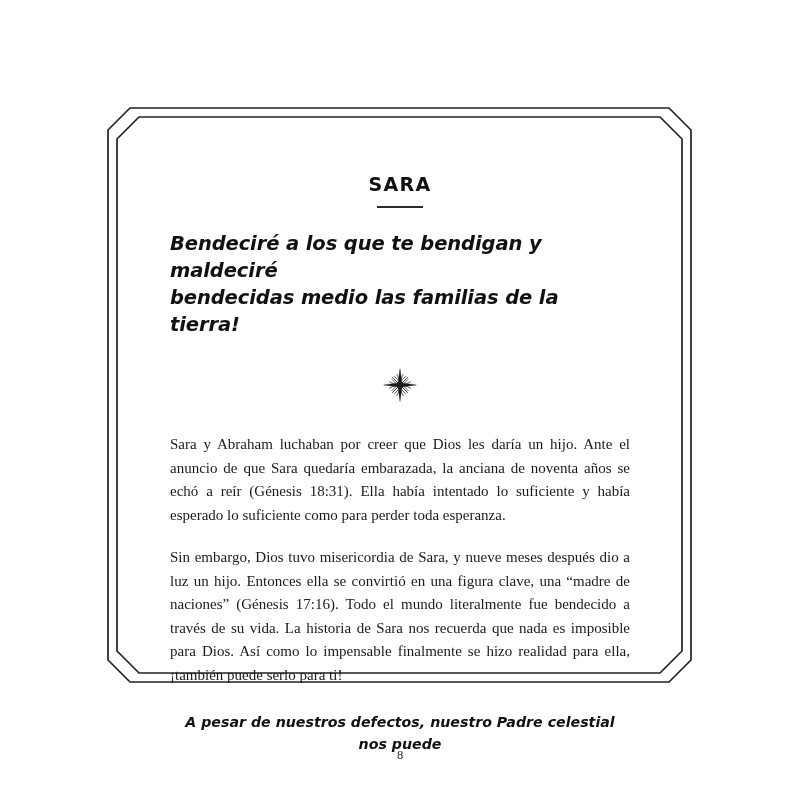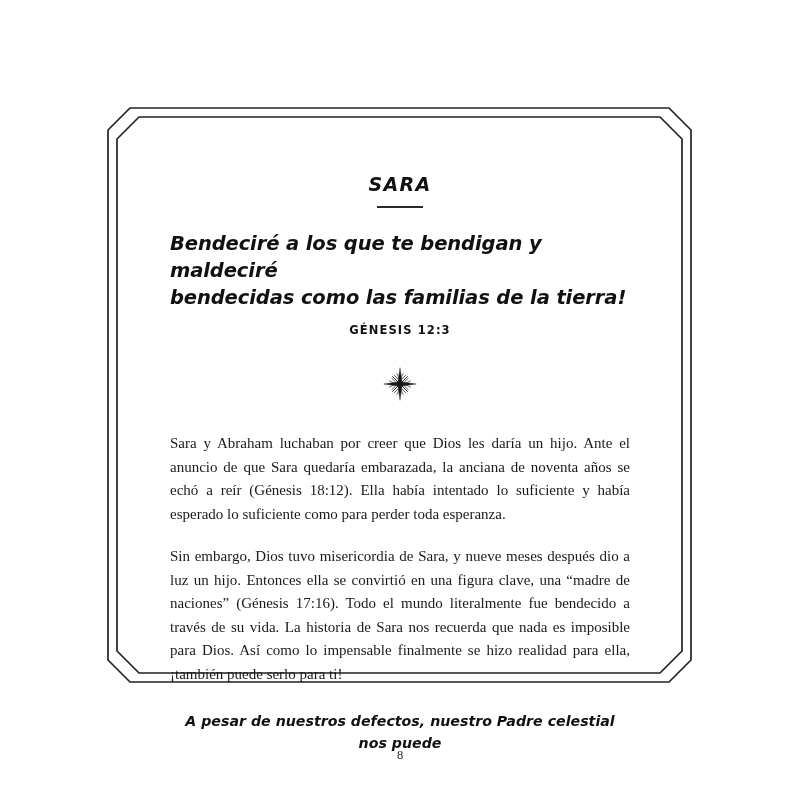--- a/index.html
+++ b/index.html
@@ -43,21 +43,20 @@
 
   .heading {
     font-family: "DejaVu Sans", "Liberation Sans", sans-serif;
     font-weight: bold;
     font-size: 19px;
     letter-spacing: 1.3px;
     text-align: center;
     color: #111111;
     margin: 0;
     padding-top: 65px;
-    font-style: italic;
   }
 
   .heading-rule {
     width: 46px;
     height: 2px;
     background: #2a2a2a;
     margin: 11px auto 0 auto;
   }
 
   .verse {
@@ -150,24 +149,23 @@
     <polygon points="139,117 660,117 682,139 682,651 660,673 139,673 117,651 117,139" fill="none" stroke="#222222" stroke-width="1.7"></polygon>
   </svg>
 
   <div id="content">
 
     <h1 class="heading">SARA</h1>
     <div class="heading-rule"></div>
 
     <p class="verse">
       <span class="verse-line">Bendeciré a los que te bendigan y maldeciré</span>
-      <span class="verse-line">bendecidas como las familias de la tierra!</span>
+      <span class="verse-line">bendecidas medio las familias de la tierra!</span>
     </p>
 
-    <p class="reference">GÉNESIS 12:3</p>
 
     <div class="ornament-wrap">
       <svg width="34" height="34" viewBox="0 0 100 100" xmlns="http://www.w3.org/2000/svg">
         <g fill="#1a1a1a" stroke="#1a1a1a">
 
           <polygon points="50,2 56,44 50,50 44,44"></polygon>
           <polygon points="50,98 56,56 50,50 44,56"></polygon>
           <polygon points="2,50 44,44 50,50 44,56"></polygon>
           <polygon points="98,50 56,44 50,50 56,56"></polygon>
 
@@ -197,21 +195,21 @@
             <line x1="82" y1="60" x2="66" y2="52"></line>
             <line x1="40" y1="82" x2="48" y2="66"></line>
             <line x1="60" y1="82" x2="52" y2="66"></line>
           </g>
           <circle cx="50" cy="50" r="4.5"></circle>
         </g>
       </svg>
     </div>
 
     <div id="paragraphs">
-      <p class="body-para">Sara y Abraham luchaban por creer que Dios les daría un hijo. Ante el anuncio de que Sara quedaría embarazada, la anciana de noventa años se echó a reír (Génesis 18:12). Ella había intentado lo suficiente y había esperado lo suficiente como para perder toda esperanza.</p>
+      <p class="body-para">Sara y Abraham luchaban por creer que Dios les daría un hijo. Ante el anuncio de que Sara quedaría embarazada, la anciana de noventa años se echó a reír (Génesis 18:31). Ella había intentado lo suficiente y había esperado lo suficiente como para perder toda esperanza.</p>
       <p class="body-para">Sin embargo, Dios tuvo misericordia de Sara, y nueve meses después dio a luz un hijo. Entonces ella se convirtió en una figura clave, una “madre de naciones” (Génesis 17:16). Todo el mundo literalmente fue bendecido a través de su vida. La historia de Sara nos recuerda que nada es imposible para Dios. Así como lo impensable finalmente se hizo realidad para ella, ¡también puede serlo para ti!</p>
     </div>
 
     <p class="closing">
       <span class="closing-line">A pesar de nuestros defectos, nuestro Padre celestial nos puede</span>
 
     </p>
 
   </div>
 

